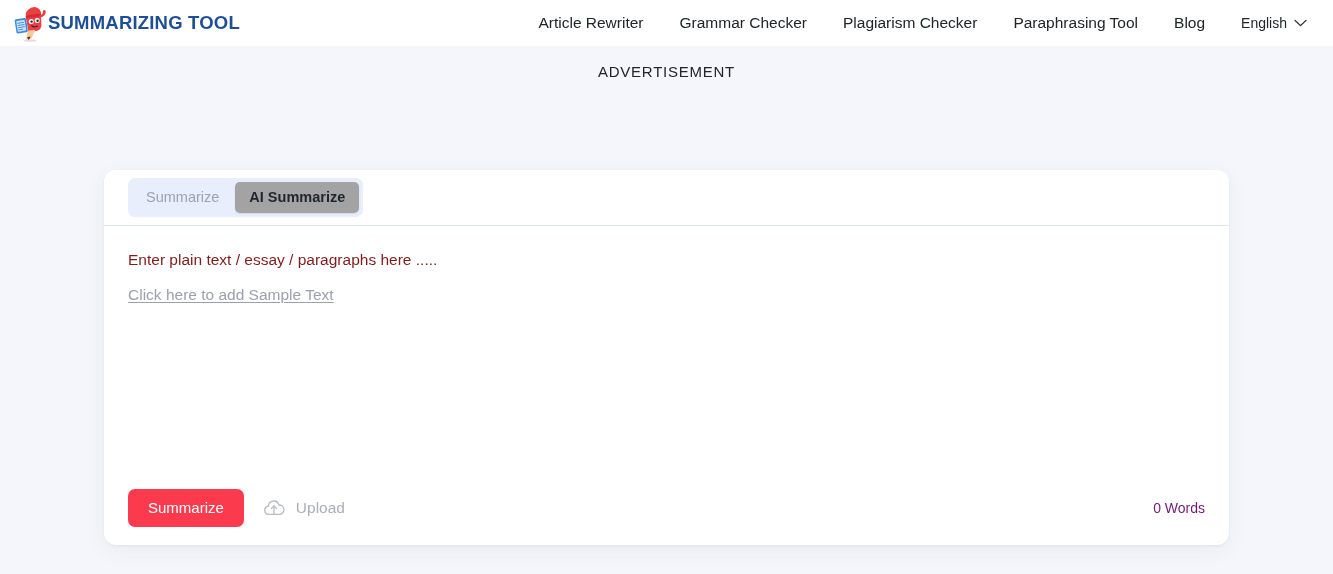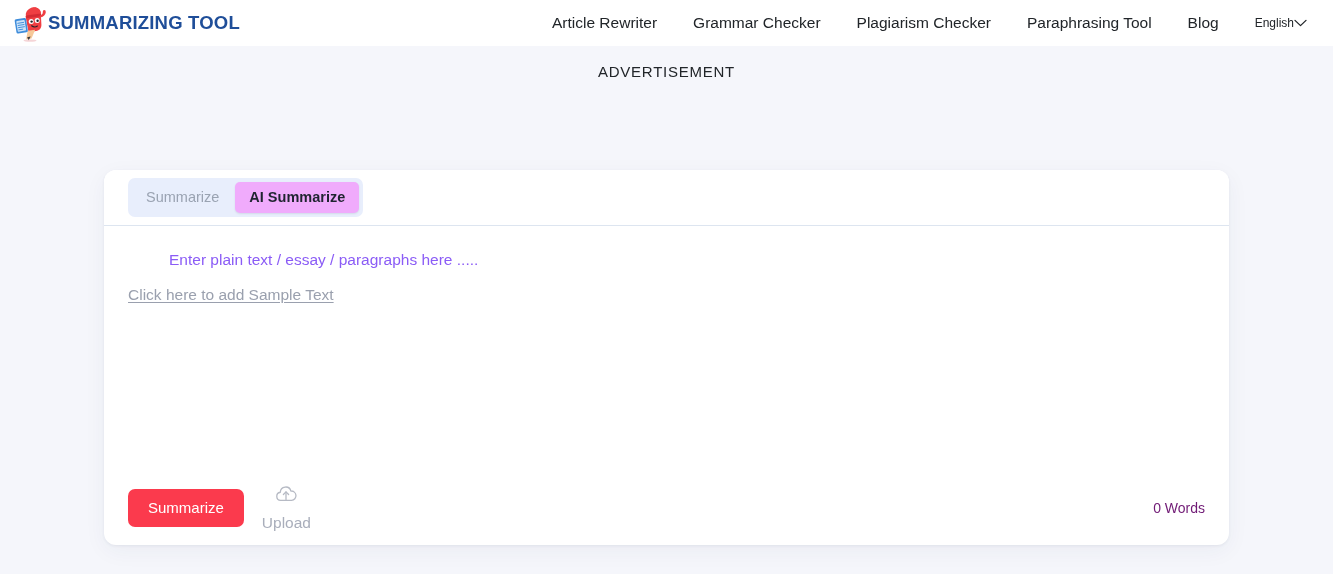--- a/index.html
+++ b/index.html
@@ -62,21 +62,22 @@
     text-decoration: none;
     padding: 6px 18px;
     white-space: nowrap;
     cursor: pointer;
     line-height: 1;
   }
 
   .lang-select {
     display: flex;
     align-items: center;
-    font-size: 12px;
+    gap: 7px;
+    font-size: 14px;
     color: #212529;
     padding: 6px 4px 6px 18px;
     cursor: pointer;
     white-space: nowrap;
   }
 
   .chevron {
     width: 13px;
     height: 8px;
     display: block;
@@ -139,42 +140,41 @@
     cursor: pointer;
     border: none;
     background: transparent;
     color: #9aa3b2;
     font-family: inherit;
     line-height: 1.3;
     white-space: nowrap;
   }
 
   .tab.active {
-    background: #f0abfc;
+    background: #a3a3a3;
     color: #1f2430;
     font-weight: bold;
     box-shadow: 0 1px 2px rgba(30, 40, 70, 0.10);
     text-align: center;
   }
 
   
   .editor {
     flex: 1 1 auto;
     padding: 22px 24px 0 24px;
     position: relative;
     cursor: text;
     overflow: hidden;
   }
 
   .placeholder {
     font-size: 15.5px;
-    color: #8b5cf6;
+    color: #7f1d1d;
     line-height: 1.5;
     user-select: none;
-    margin-left: 41px;
   }
 
   .sample-link {
     display: inline-block;
     margin-top: 15px;
     font-size: 15.5px;
     color: #9aa0ae;
     text-decoration: underline;
     text-underline-offset: 2px;
     cursor: pointer;
@@ -204,21 +204,20 @@
   }
 
   .upload {
     display: flex;
     align-items: center;
     gap: 10px;
     color: #a9aebb;
     font-size: 15.5px;
     cursor: pointer;
     white-space: nowrap;
-    flex-direction: column;
   }
 
   .upload-icon {
     width: 24px;
     height: 20px;
     display: block;
   }
 
   .wordcount {
     margin-left: auto;

